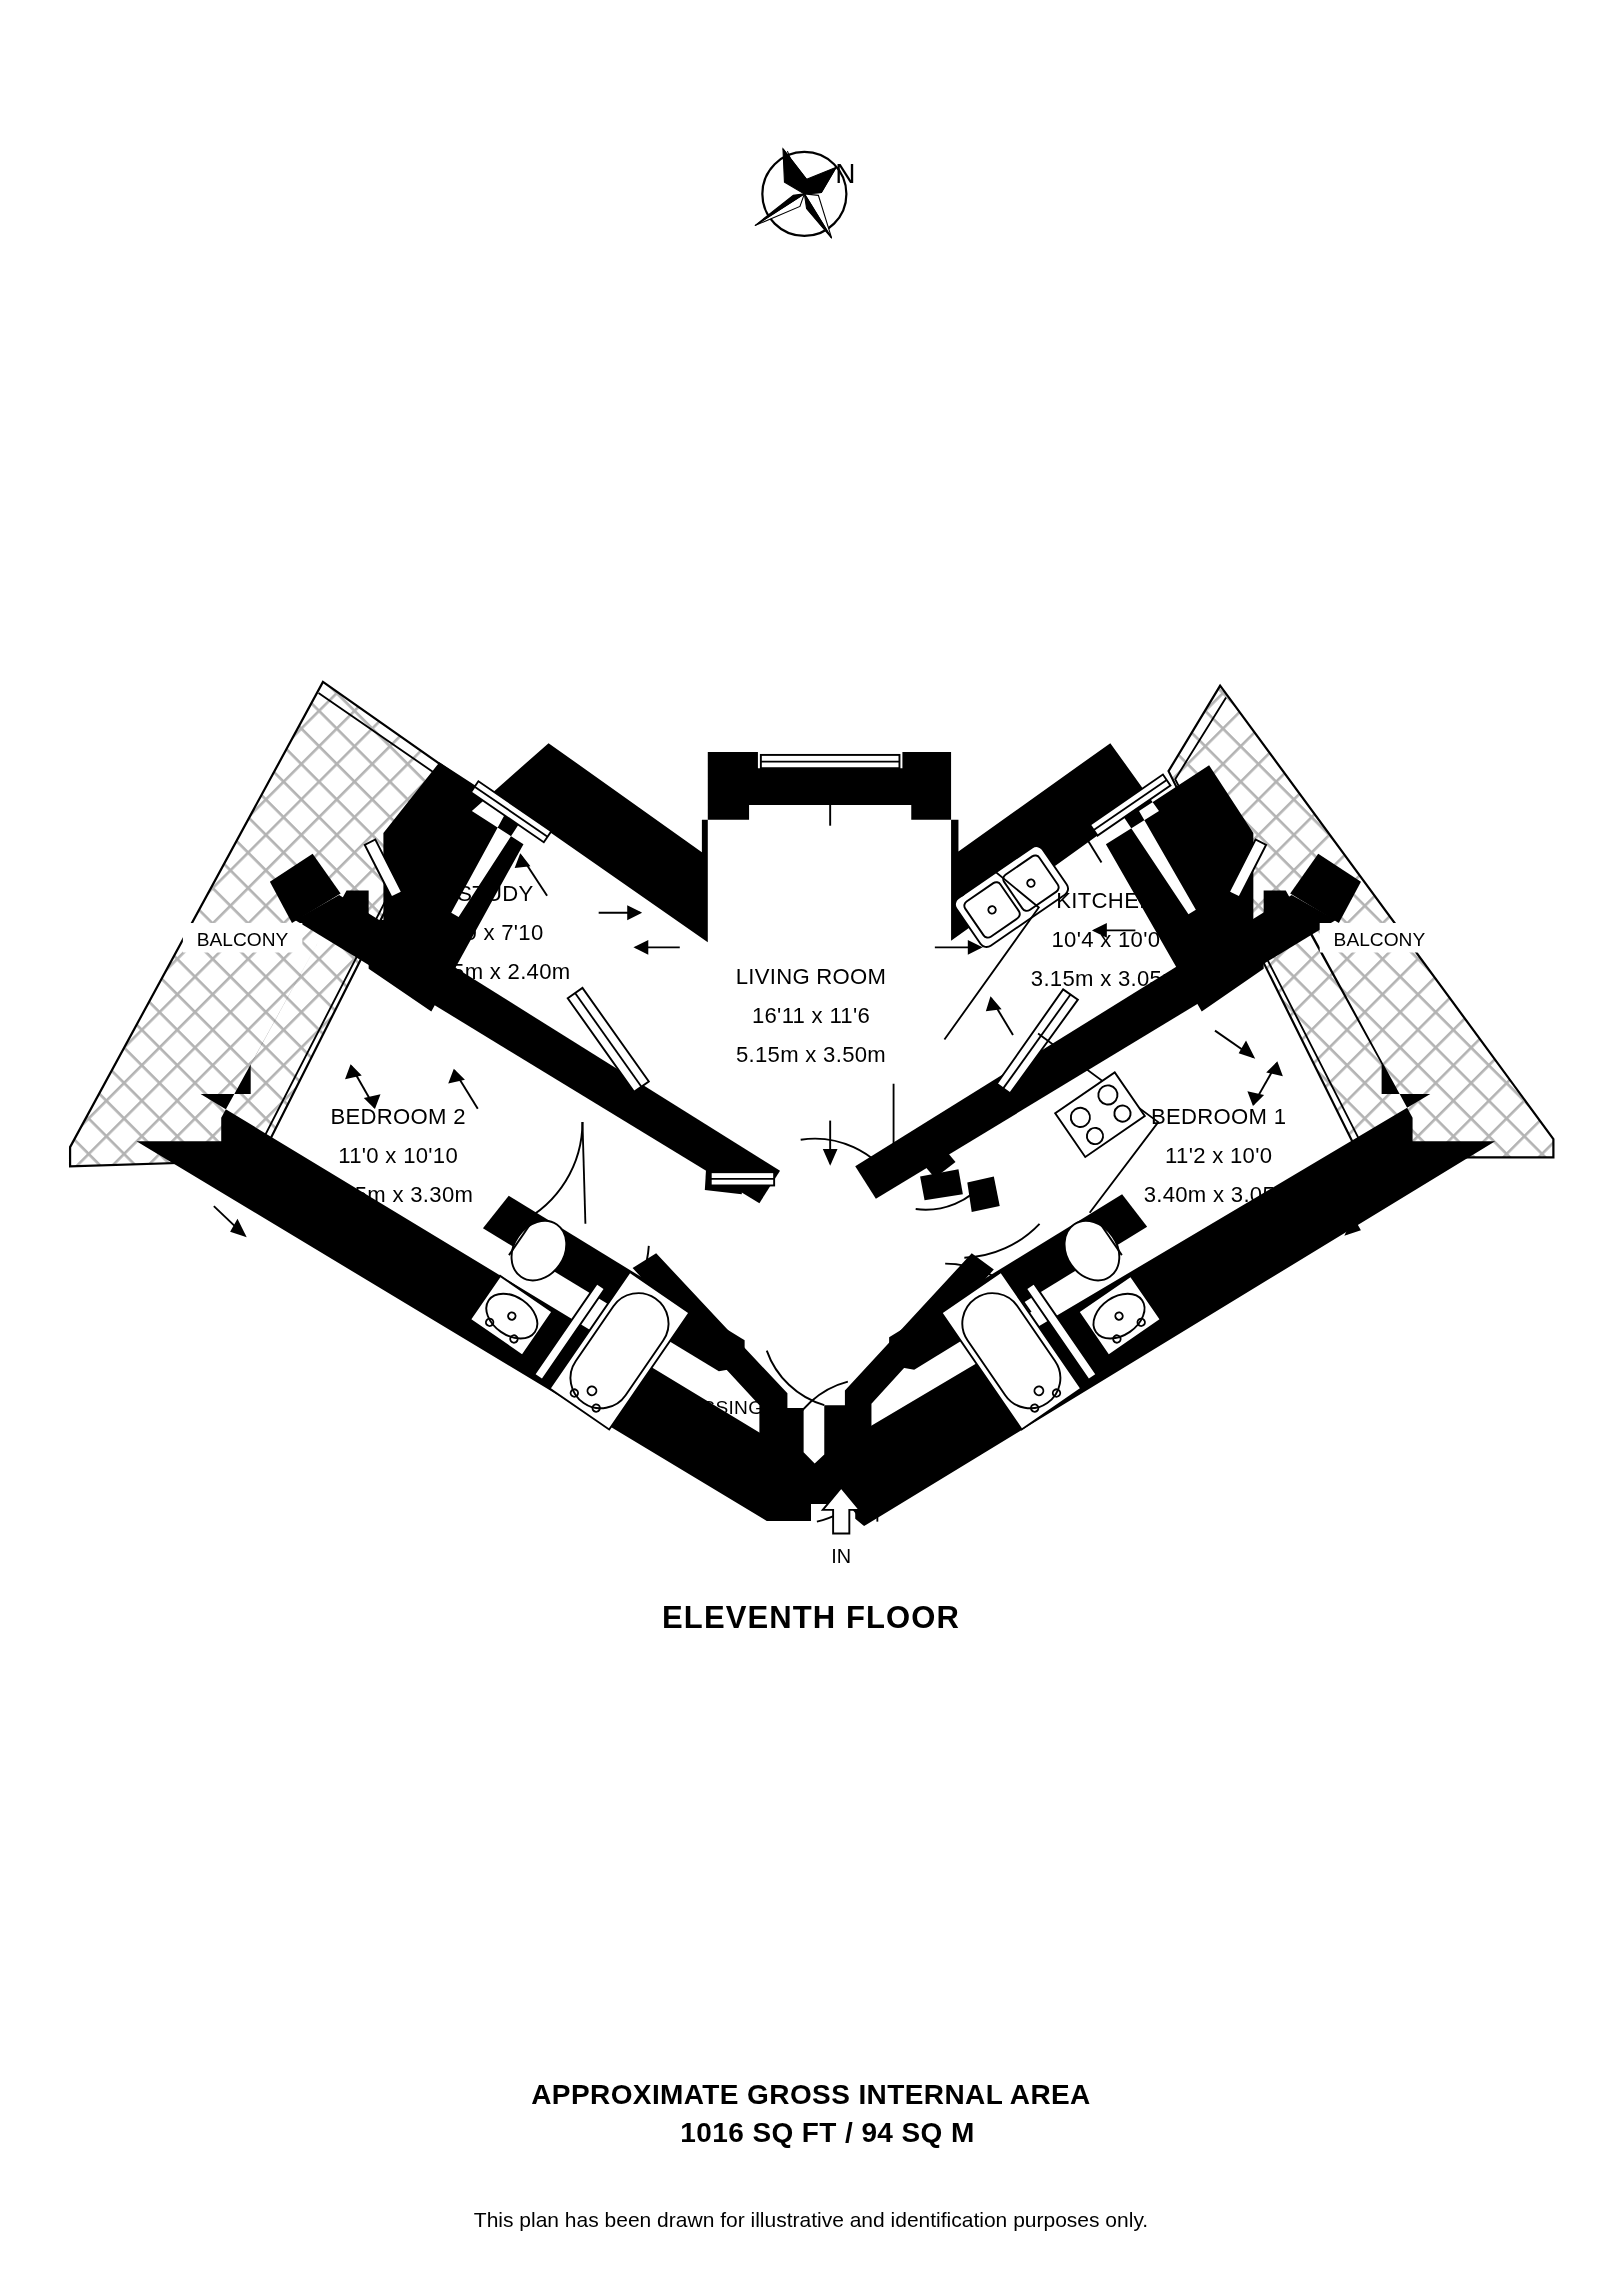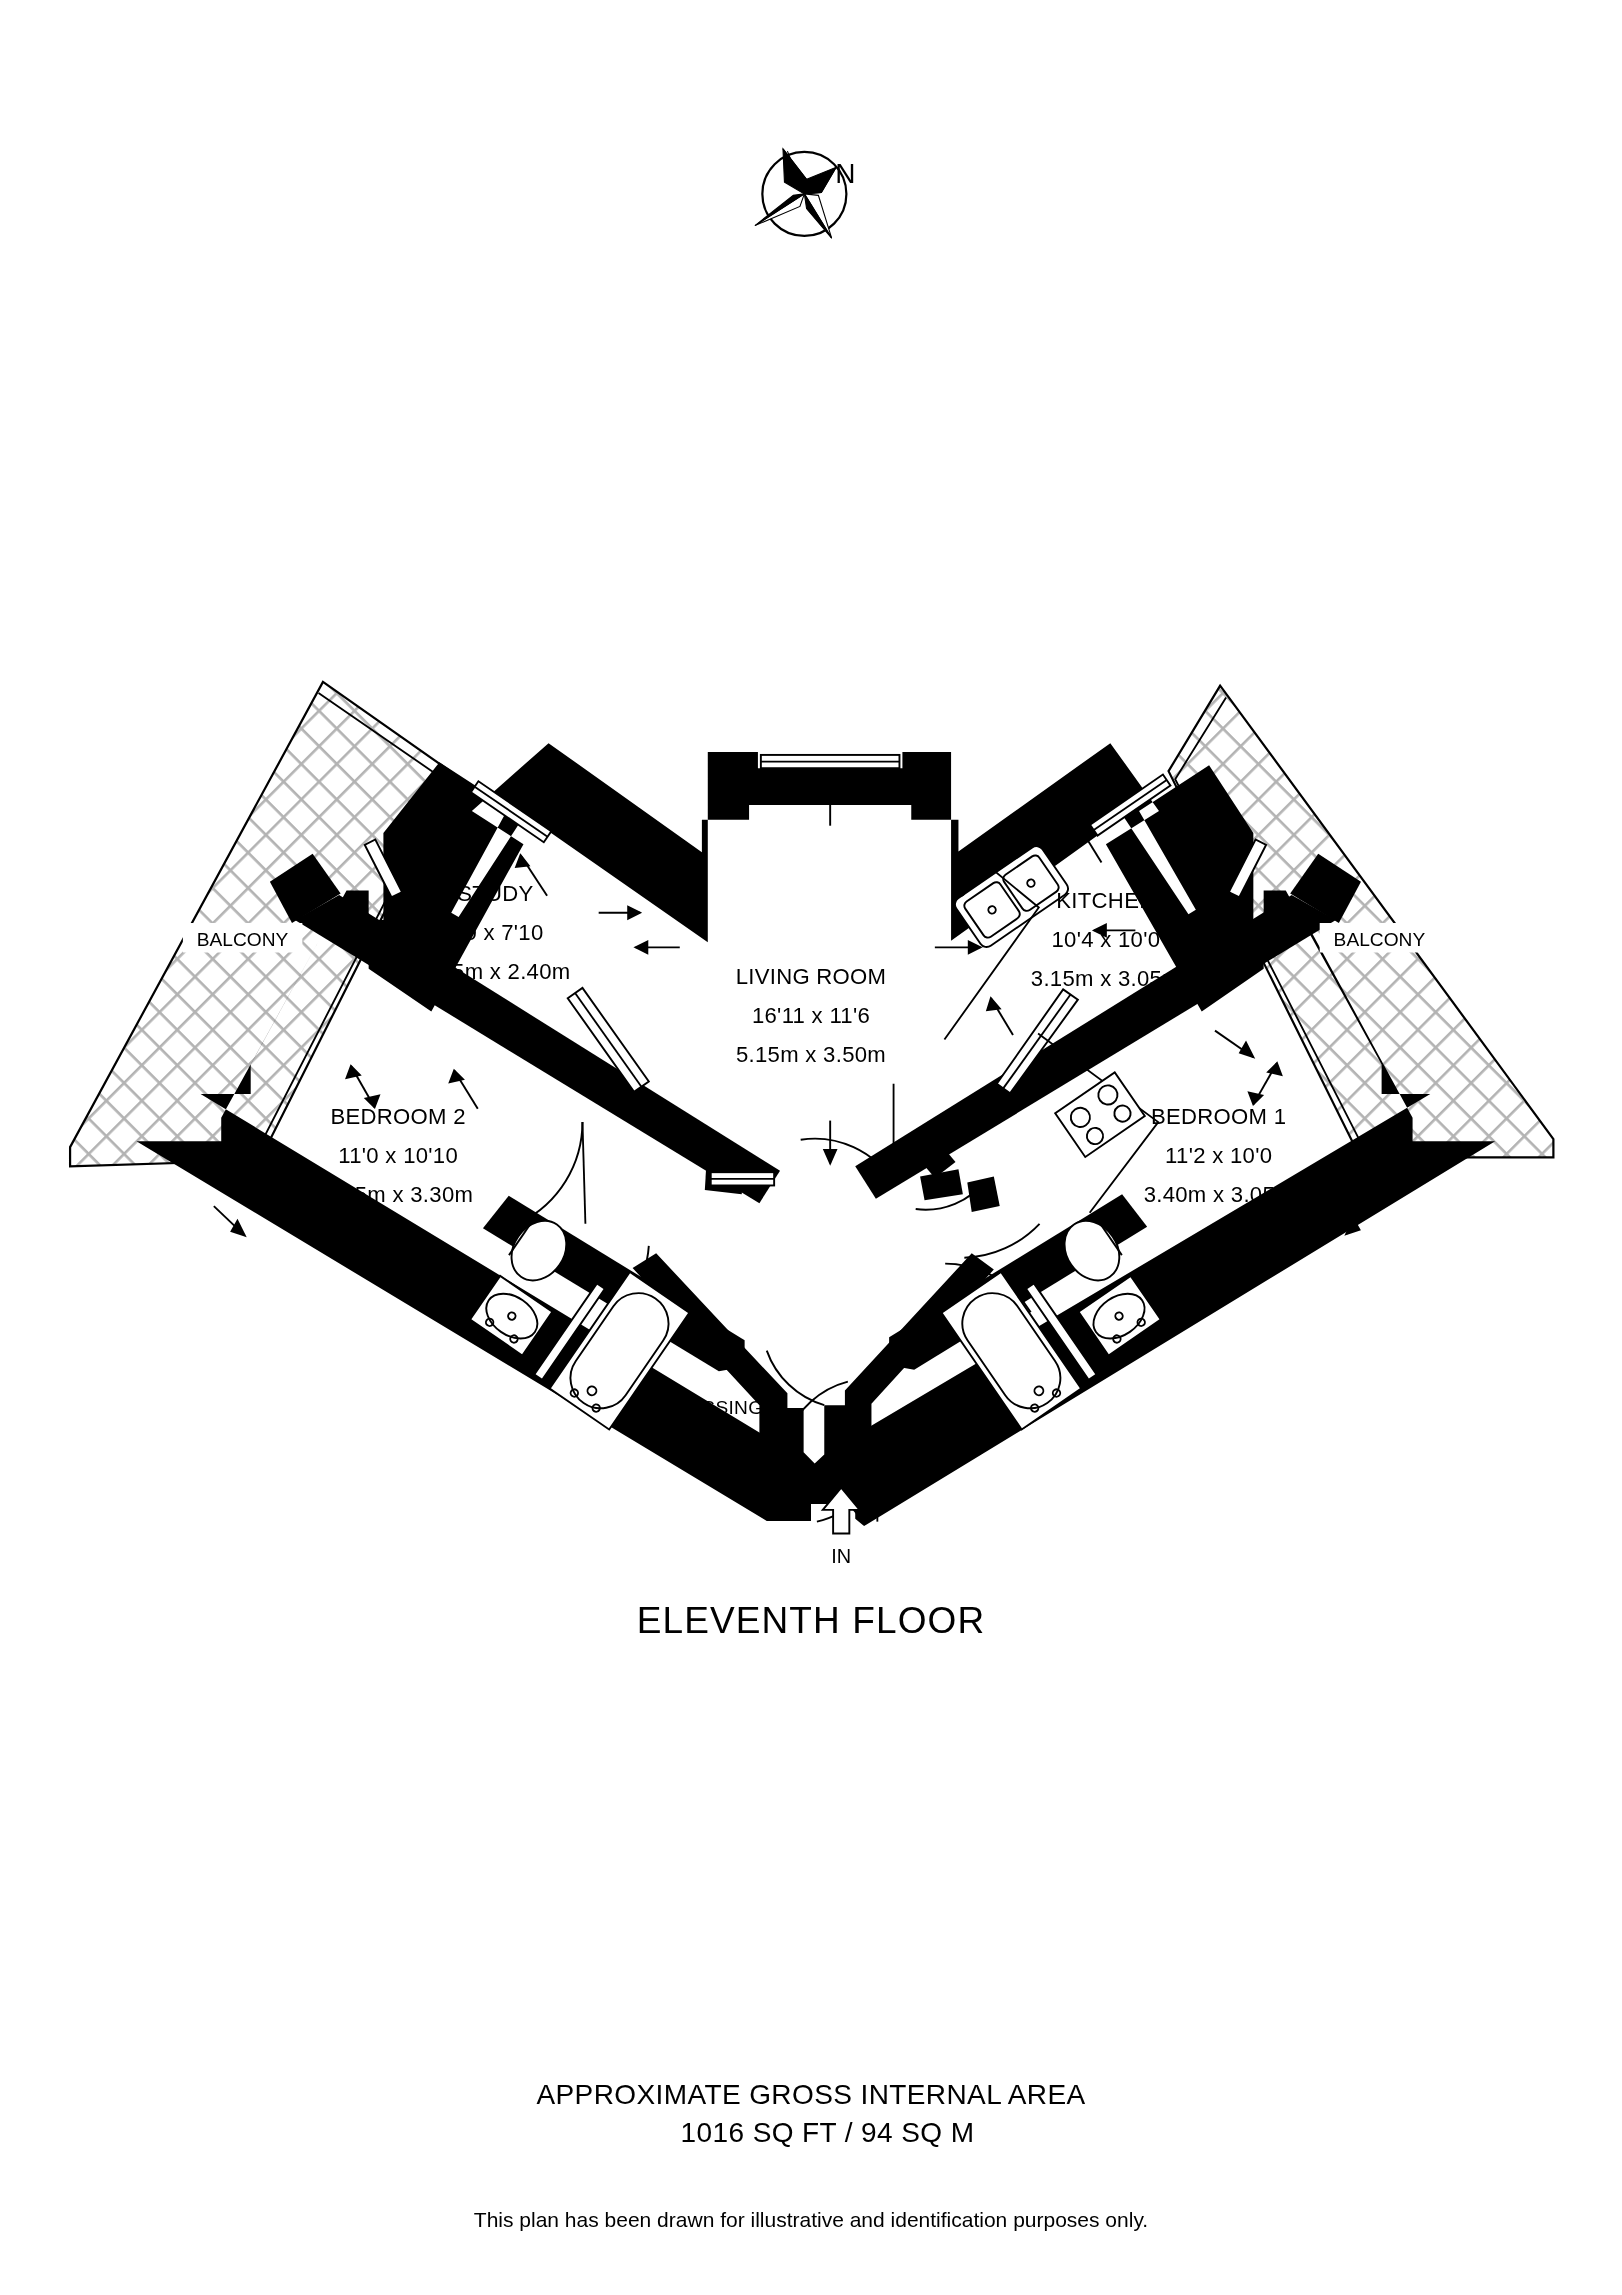--- a/index.html
+++ b/index.html
@@ -67,28 +67,28 @@
   }
 
   .footer-block {
     position: absolute;
     left: 0;
     width: 1622px;
     text-align: center;
   }
   #floor-title {
     top: 1600px;
-    font-size: 37px;
-    font-weight: normal;
+    font-size: 31px;
+    font-weight: bold;
     letter-spacing: 1.1px;
   }
   #area-title {
     top: 2076px;
     font-size: 28px;
-    font-weight: normal;
+    font-weight: bold;
     letter-spacing: 0.4px;
     line-height: 1.35;
   }
   #area-title .line2 { display: block; padding-left: 33px; }
   #disclaimer {
     top: 2208px;
     font-size: 21px;
     font-weight: normal;
   }
   .balcony-text-bg {

